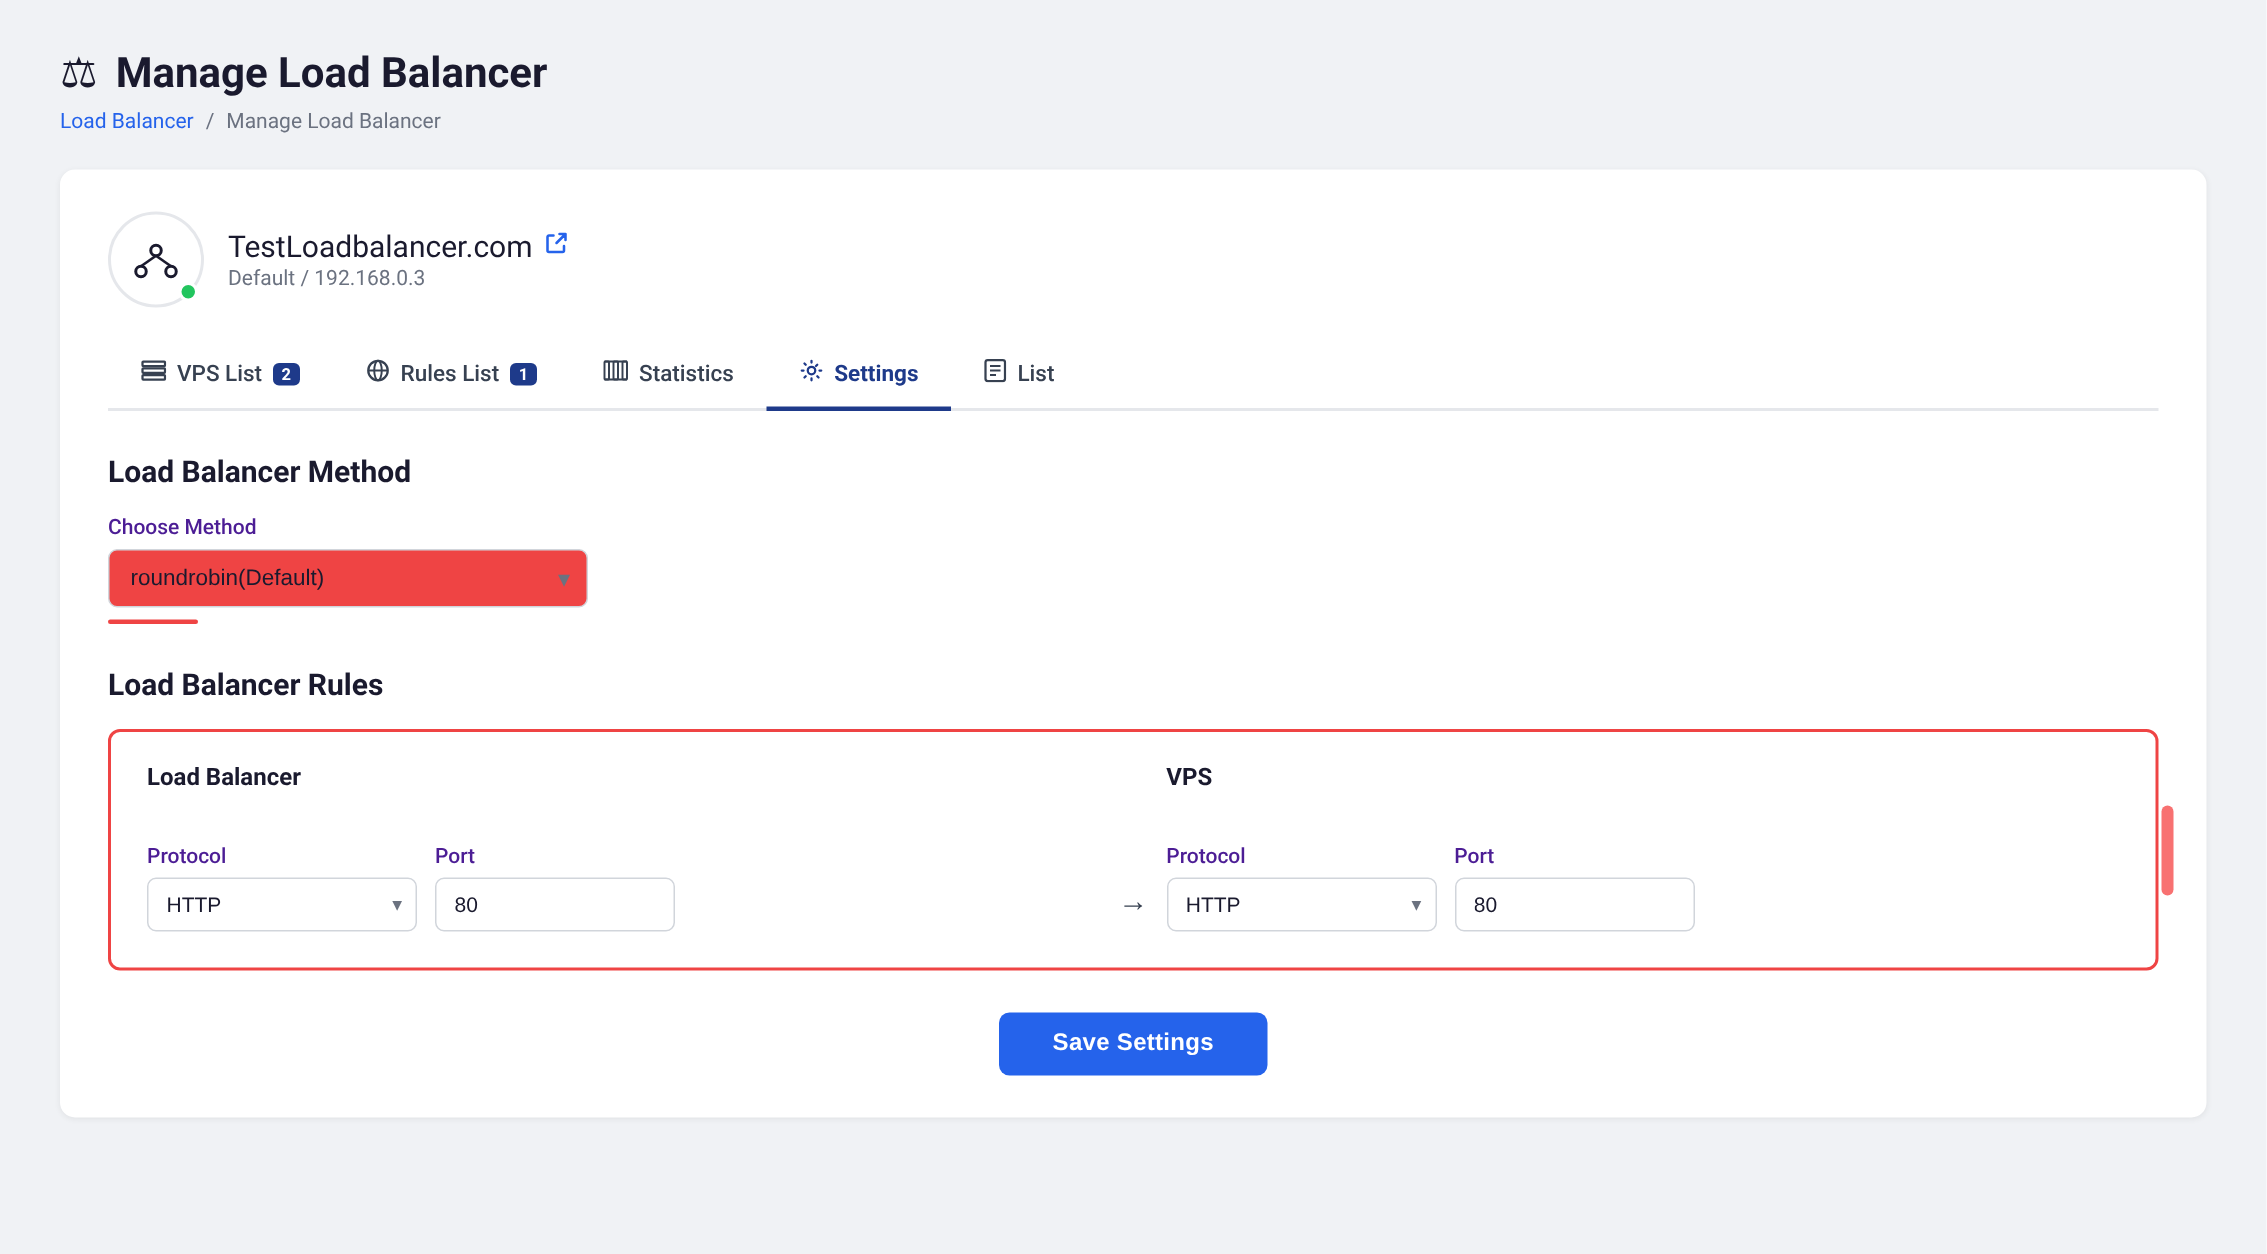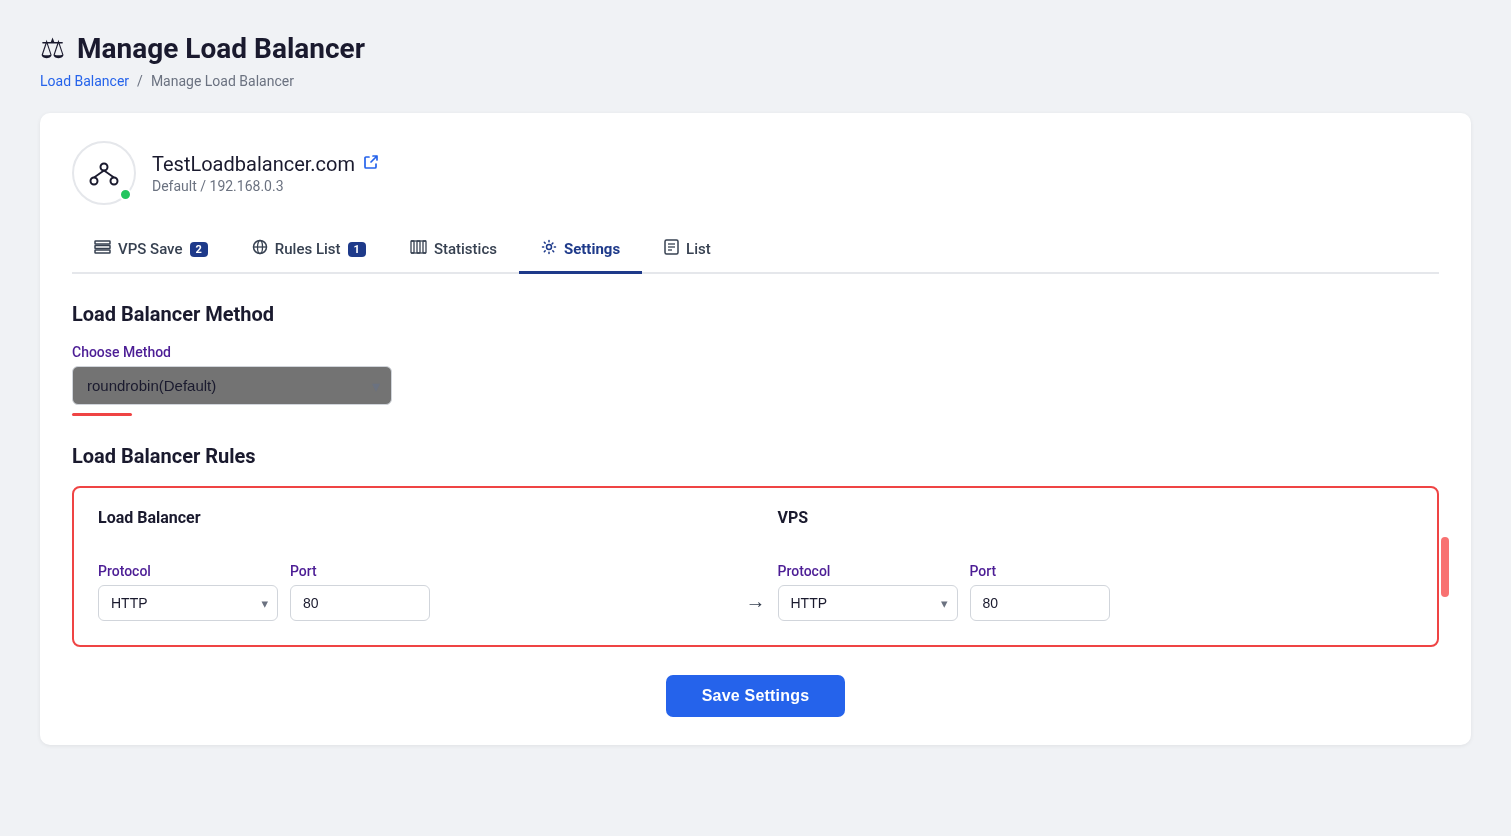--- a/index.html
+++ b/index.html
@@ -149,21 +149,21 @@
     .select-wrapper {
       position: relative;
       display: inline-block;
     }
     .select-field {
       appearance: none;
       border: 1.5px solid #d1d5db;
       border-radius: 6px;
       padding: 10px 36px 10px 14px;
       font-size: 15px;
-      background: #737373;
+      background: #ef4444;
       color: #1a1a2e;
       min-width: 320px;
       cursor: pointer;
       outline: none;
     }
     .select-arrow {
       position: absolute;
       right: 12px;
       top: 50%;
       transform: translateY(-50%);
@@ -237,21 +237,21 @@
       pointer-events: none;
       color: #6b7280;
       font-size: 13px;
     }
     .port-input {
       border: 1.5px solid #d1d5db;
       border-radius: 6px;
       padding: 9px 12px;
       font-size: 14px;
       color: #1a1a2e;
-      width: 140px;
+      width: 160px;
       outline: none;
     }
     .arrow-sep {
       font-size: 20px;
       color: #374151;
       padding: 0 12px;
       padding-bottom: 8px;
       align-self: flex-end;
     }
     .scrollbar-indicator {
@@ -326,21 +326,21 @@
 
     <div class="tabs">
       <div class="tab">
         <span>
           <svg width="17" height="14" viewBox="0 0 17 14" fill="none">
             <rect x="1" y="1" width="15" height="3" rx="0.5" stroke="#374151" stroke-width="1.5"></rect>
             <rect x="1" y="5.5" width="15" height="3" rx="0.5" stroke="#374151" stroke-width="1.5"></rect>
             <rect x="1" y="10" width="15" height="3" rx="0.5" stroke="#374151" stroke-width="1.5"></rect>
           </svg>
         </span>
-        <span>VPS Save</span>
+        <span>VPS List</span>
         <span class="tab-badge">2</span>
       </div>
       <div class="tab">
         <span>
           <svg width="16" height="16" viewBox="0 0 16 16" fill="none">
             <circle cx="8" cy="8" r="6.5" stroke="#374151" stroke-width="1.5"></circle>
             <ellipse cx="8" cy="8" rx="2.5" ry="6.5" stroke="#374151" stroke-width="1.3"></ellipse>
             <line x1="1.5" y1="8" x2="14.5" y2="8" stroke="#374151" stroke-width="1.3"></line>
           </svg>
         </span>

